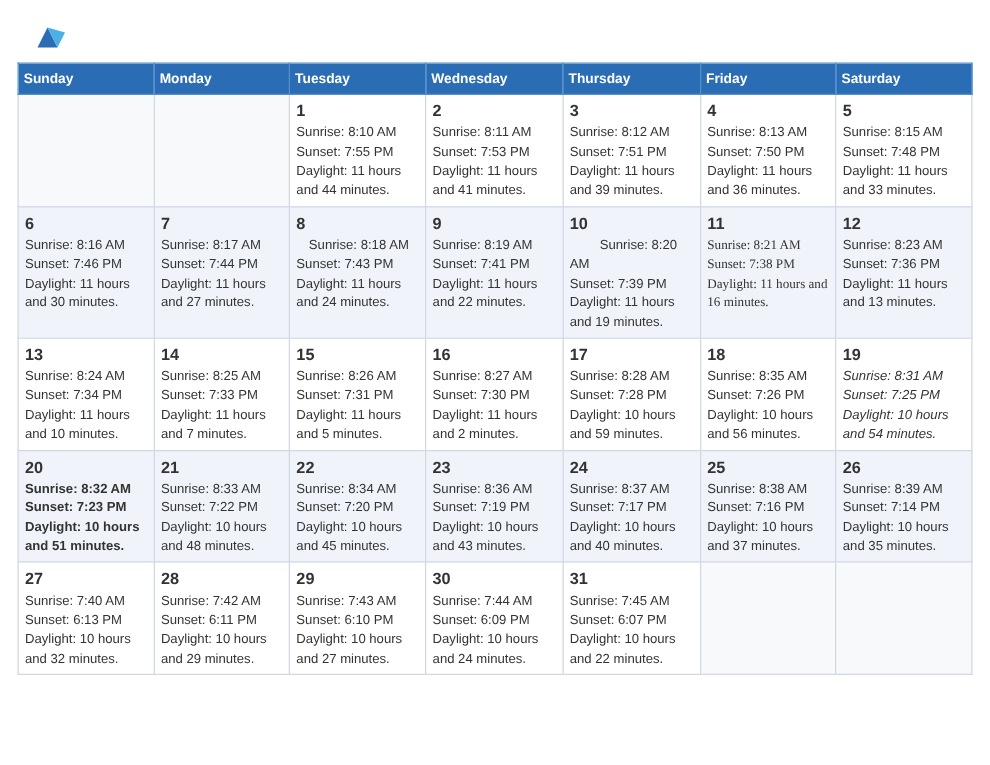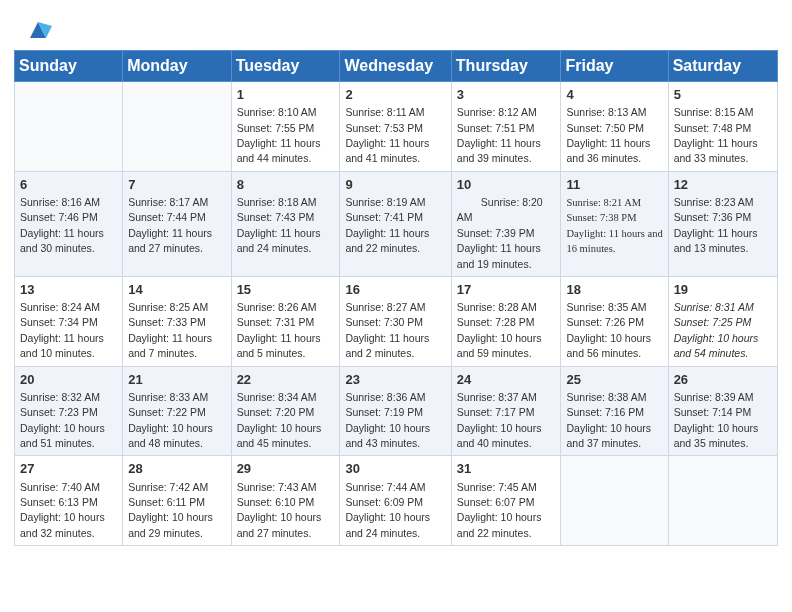--- a/index.html
+++ b/index.html
@@ -60,21 +60,21 @@
       margin: 0 14px 10px 14px;
       border-collapse: collapse;
       width: calc(100% - 28px);
       font-size: 11px;
     }
     .calendar th {
       background: #2a6db5;
       color: #fff;
       padding: 6px 4px;
       text-align: left;
-      font-size: 16px;
+      font-size: 11px;
       font-weight: 600;
       border: 1px solid #5590cc;
     }
     .calendar td {
       border: 1px solid #d0d8e4;
       vertical-align: top;
       padding: 4px 5px;
       width: 113px;
       min-height: 72px;
       background: #fff;
@@ -153,21 +153,21 @@
 Sunset: 7:48 PM
 Daylight: 11 hours and 33 minutes.</span></td>
         </tr>
         <tr>
           <td><span class="day-num">6</span><span class="day-detail" style="white-space: pre-line;">Sunrise: 8:16 AM
 Sunset: 7:46 PM
 Daylight: 11 hours and 30 minutes.</span></td>
           <td><span class="day-num">7</span><span class="day-detail" style="white-space: pre-line;">Sunrise: 8:17 AM
 Sunset: 7:44 PM
 Daylight: 11 hours and 27 minutes.</span></td>
-          <td><span class="day-num">8</span><span class="day-detail" style="white-space: pre-line;">Sunrise: 8:18 AM
+          <td><span class="day-num">8</span><span class="day-detail" style="white-space: pre-line; margin-left: 10px;">Sunrise: 8:18 AM
 Sunset: 7:43 PM
 Daylight: 11 hours and 24 minutes.</span></td>
           <td><span class="day-num">9</span><span class="day-detail" style="white-space: pre-line; text-align: right;">Sunrise: 8:19 AM
 Sunset: 7:41 PM
 Daylight: 11 hours and 22 minutes.</span></td>
           <td><span class="day-num">10</span><span class="day-detail" style="white-space: pre-line; margin-left: 24px;">Sunrise: 8:20 AM
 Sunset: 7:39 PM
 Daylight: 11 hours and 19 minutes.</span></td>
           <td><span class="day-num">11</span><span class="day-detail" style="white-space: pre-line; font-family: Liberation Serif, serif;">Sunrise: 8:21 AM
 Sunset: 7:38 PM
@@ -193,21 +193,21 @@
 Sunset: 7:28 PM
 Daylight: 10 hours and 59 minutes.</span></td>
           <td><span class="day-num">18</span><span class="day-detail" style="white-space: pre-line;">Sunrise: 8:35 AM
 Sunset: 7:26 PM
 Daylight: 10 hours and 56 minutes.</span></td>
           <td><span class="day-num">19</span><span class="day-detail" style="white-space: pre-line; font-style: italic;">Sunrise: 8:31 AM
 Sunset: 7:25 PM
 Daylight: 10 hours and 54 minutes.</span></td>
         </tr>
         <tr>
-          <td><span class="day-num">20</span><span class="day-detail" style="white-space: pre-line;">Sunrise: 8:32 AM
+          <td><span class="day-num">20</span><span class="day-detail" style="white-space: pre-line; font-weight: bold;">Sunrise: 8:32 AM
 Sunset: 7:23 PM
 Daylight: 10 hours and 51 minutes.</span></td>
           <td><span class="day-num">21</span><span class="day-detail" style="white-space: pre-line;">Sunrise: 8:33 AM
 Sunset: 7:22 PM
 Daylight: 10 hours and 48 minutes.</span></td>
           <td><span class="day-num">22</span><span class="day-detail" style="white-space: pre-line;">Sunrise: 8:34 AM
 Sunset: 7:20 PM
 Daylight: 10 hours and 45 minutes.</span></td>
           <td><span class="day-num">23</span><span class="day-detail" style="white-space: pre-line;">Sunrise: 8:36 AM
 Sunset: 7:19 PM

